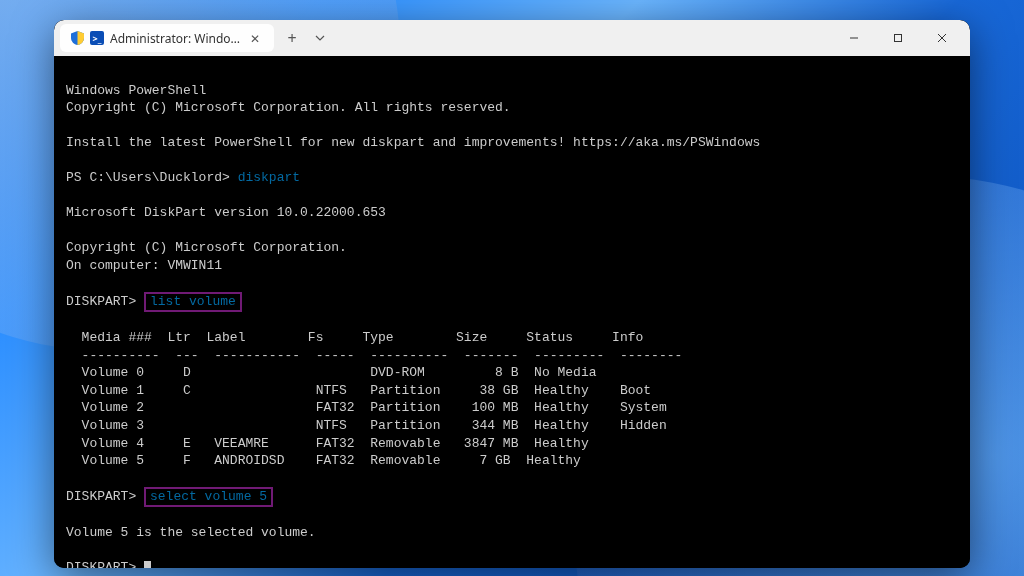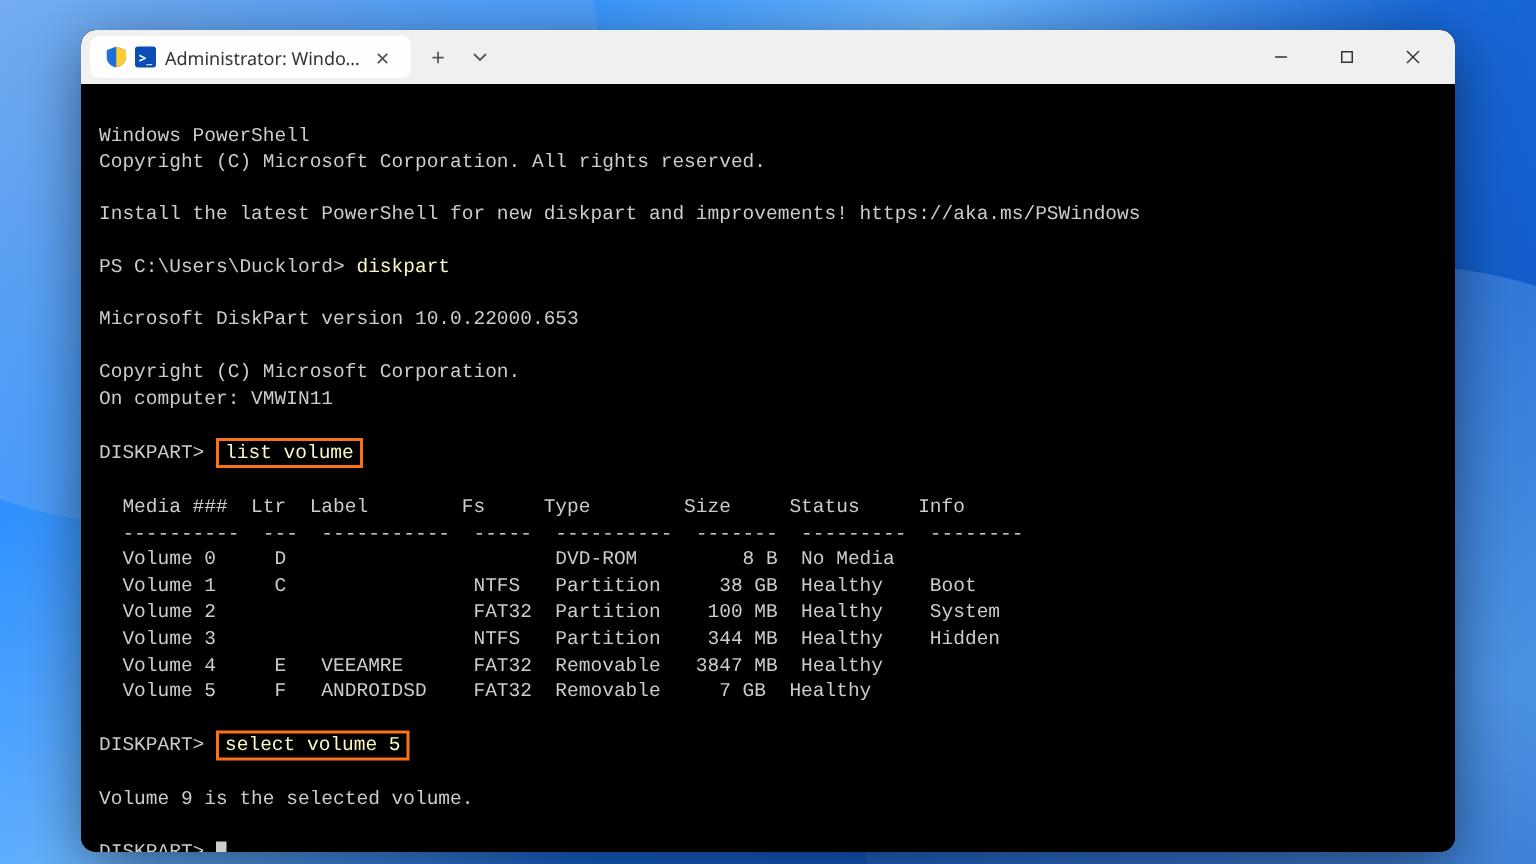--- a/index.html
+++ b/index.html
@@ -55,22 +55,22 @@
     background:#000;
     color:#ccc;
     font-family: "Consolas", "Courier New", monospace;
     font-size: 13px;
     line-height: 1.35;
     padding: 8px 12px;
     white-space: pre;
     overflow: hidden;
     position: relative;
   }
-  .cmd { color: #fef9c3; }
-  .hl { border: 2px solid #f97316; padding: 0 4px; display:inline-block; line-height:1.2; }
+  .cmd { color: #0369a1; }
+  .hl { border: 2px solid #701a75; padding: 0 4px; display:inline-block; line-height:1.2; }
   .cursor { display:inline-block; width:7px; height:14px; background:#ccc; vertical-align:middle; animation: blink 1s step-end infinite; }
   @keyframes blink { 50% { opacity:0; } }
 </style>
 </head>
 <body>
 
 <div class="wallpaper-shapes">
   <div class="shape1"></div>
   <div class="shape2"></div>
 </div>
@@ -134,17 +134,17 @@
 <span>  ----------  ---  -----------  -----  ----------  -------  ---------  --------</span>
 <span>  Volume 0     D                       DVD-ROM         8 B  No Media</span>
 <span>  Volume 1     C                NTFS   Partition     38 GB  Healthy    Boot</span>
 <span>  Volume 2                      FAT32  Partition    100 MB  Healthy    System</span>
 <span>  Volume 3                      NTFS   Partition    344 MB  Healthy    Hidden</span>
 <span>  Volume 4     E   VEEAMRE      FAT32  Removable   3847 MB  Healthy</span>
 <span>  Volume 5     F   ANDROIDSD    FAT32  Removable     7 GB  Healthy</span>
 
 <span><span>DISKPART&gt; </span><span class="hl"><span class="cmd">select volume 5</span></span></span>
 
-<span>Volume 9 is the selected volume.</span>
+<span>Volume 5 is the selected volume.</span>
 
 <span><span>DISKPART&gt; </span><span class="cursor"></span></span>
 </div>
 </div>
 
 </body></html>

